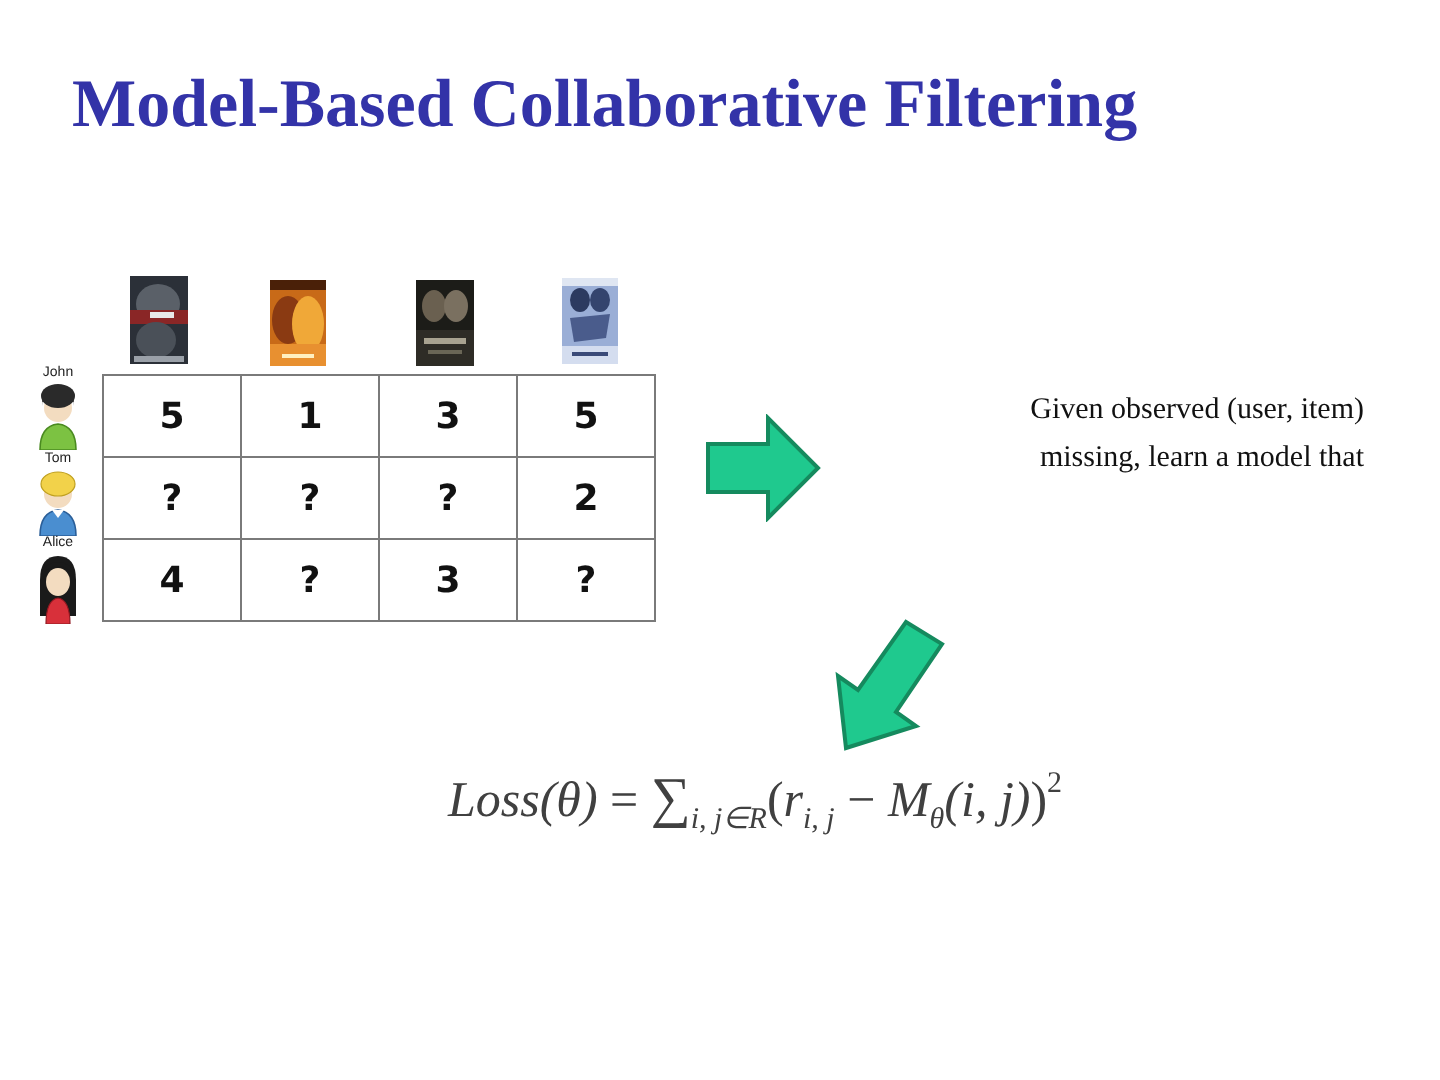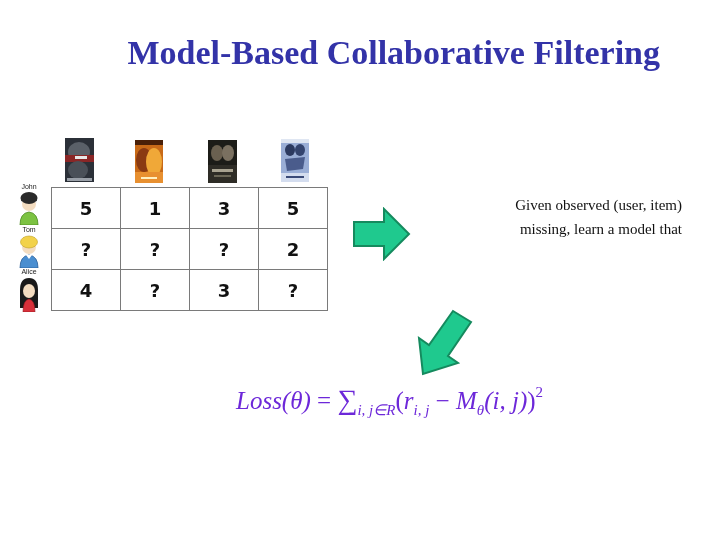--- a/index.html
+++ b/index.html
@@ -1,23 +1,23 @@
 <!DOCTYPE html>
 <html><head>
   <meta charset="utf-8">
   <style>
     html, body { margin: 0; padding: 0; }
     body {
       width: 720px; height: 540px; background: #ffffff; position: relative; overflow: hidden;
       font-family: "Liberation Serif", serif;
     }
     .title {
-      position: absolute; left: 0; top: 34px; width: 660px; text-align: right;
+      position: absolute; left: 0; top: 34px; width: 660px; text-align: left;
       font-family: "Liberation Serif", serif; font-weight: bold; font-size: 34px;
-      color: #3333a8; letter-spacing: 0px;
+      color: #3333a8; letter-spacing: 0px; padding-left: 36px;
     }
     .poster {
       position: absolute; width: 29px; height: 44px; overflow: hidden;
     }
     .user {
       position: absolute; left: 14px; width: 30px; height: 44px;
     }
     .user .uname {
       position: absolute; left: 0; top: 0; width: 30px; text-align: center;
       font-family: "Liberation Sans", sans-serif; font-size: 7px; color: #222;
@@ -31,22 +31,22 @@
       font-family: "DejaVu Sans", sans-serif; font-weight: bold; font-size: 18px; color: #111;
       padding: 0;
     }
     .arrow { position: absolute; }
     .desc {
       position: absolute; left: 410px; top: 193px; width: 272px; text-align: right;
       font-family: "Liberation Serif", serif; font-size: 15px; line-height: 24px; color: #111;
     }
     .desc div { white-space: nowrap; }
     .formula {
-      position: absolute; left: 236px; top: 384px; white-space: nowrap;
-      font-family: "Liberation Serif", serif; font-size: 25px; color: #6d28d9;
+      position: absolute; left: 224px; top: 384px; white-space: nowrap;
+      font-family: "Liberation Serif", serif; font-size: 25px; color: #404040;
     }
     .formula .it { font-style: italic; }
     .formula sub { font-size: 15px; font-style: italic; vertical-align: -6px; }
     .formula sup { font-size: 15px; vertical-align: 12px; }
     .formula .sigma { font-size: 28px; font-style: normal; }
   </style>
 </head>
 <body>
 
 <div class="title">Model-Based Collaborative Filtering</div>

